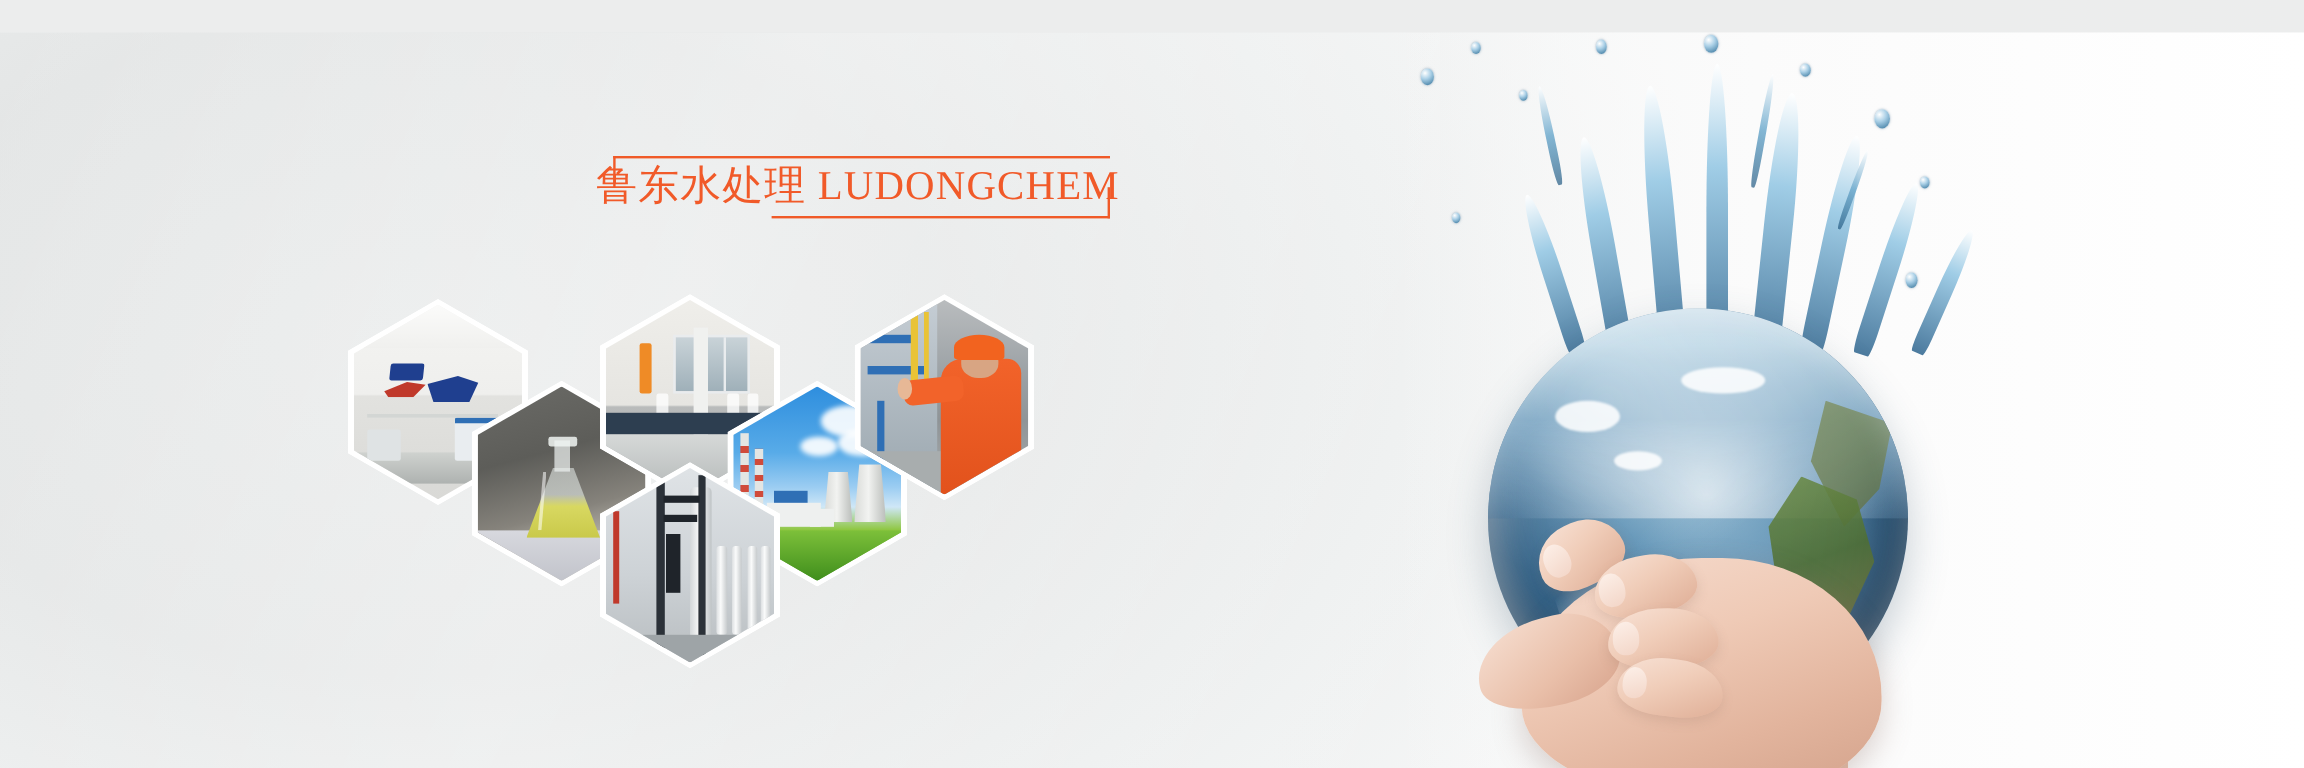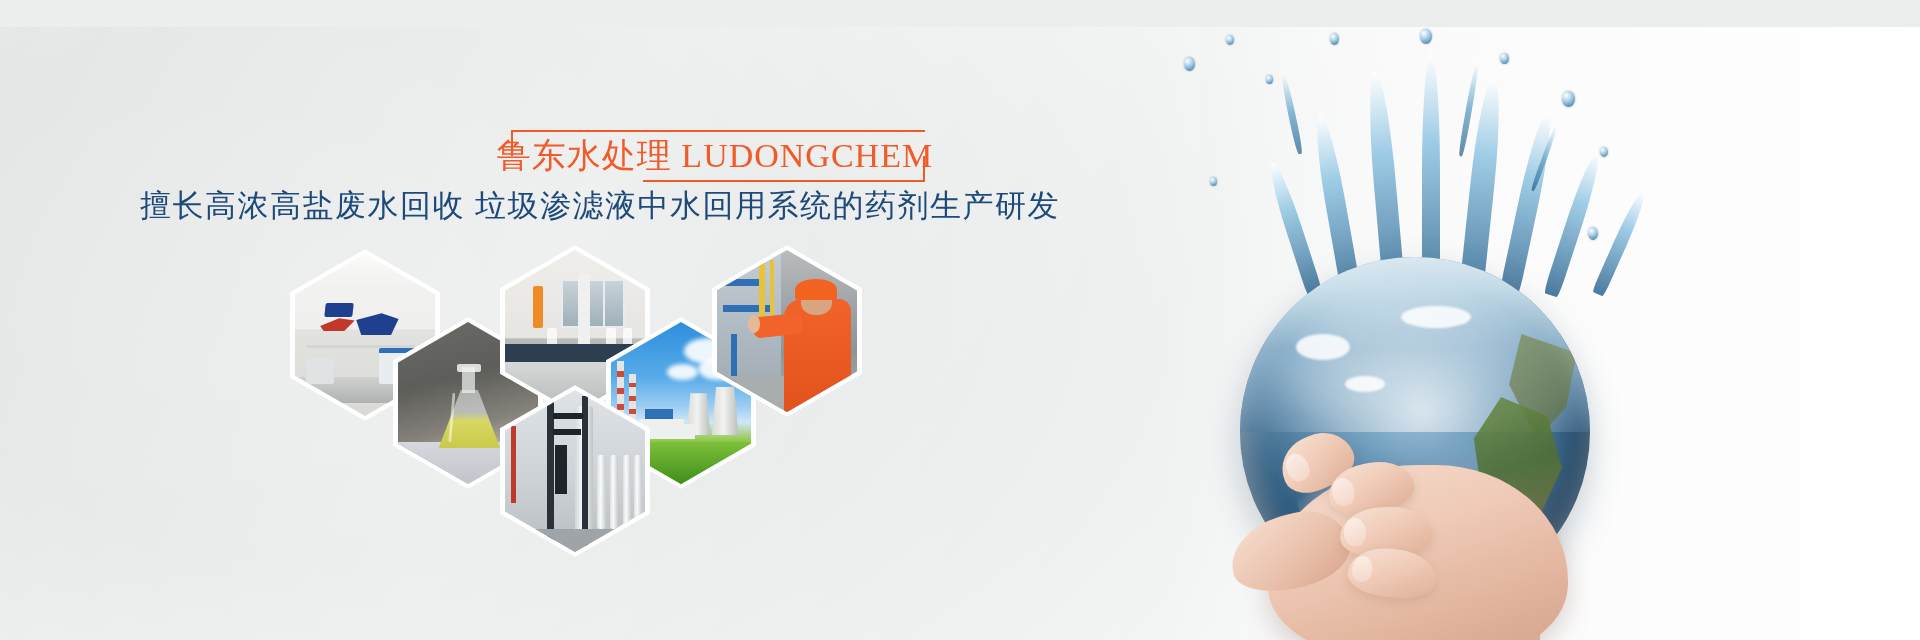--- a/index.html
+++ b/index.html
@@ -284,21 +284,20 @@
   <div class="bg-right-white"></div>
 
   <div class="headline">
     <div class="rule-top"></div>
     <div class="tick-left"></div>
     <div class="rule-bottom"></div>
     <div class="tick-right"></div>
     <div class="title-text">鲁东水处理 LUDONGCHEM</div>
   </div>
 
-  <div class="subtitle">擅长高浓高盐废水回收 垃圾渗滤液中水回用系统的药剂生产研发</div>
 
   <div class="hexes">
 
     <div class="hex hx1">
       <div class="frame"></div>
       <div class="photo ph-lab1">
         <div class="ceiling"></div>
         <div class="wallslogan">
           <div class="sl-blue1"></div>
           <div class="sl-red"></div>

